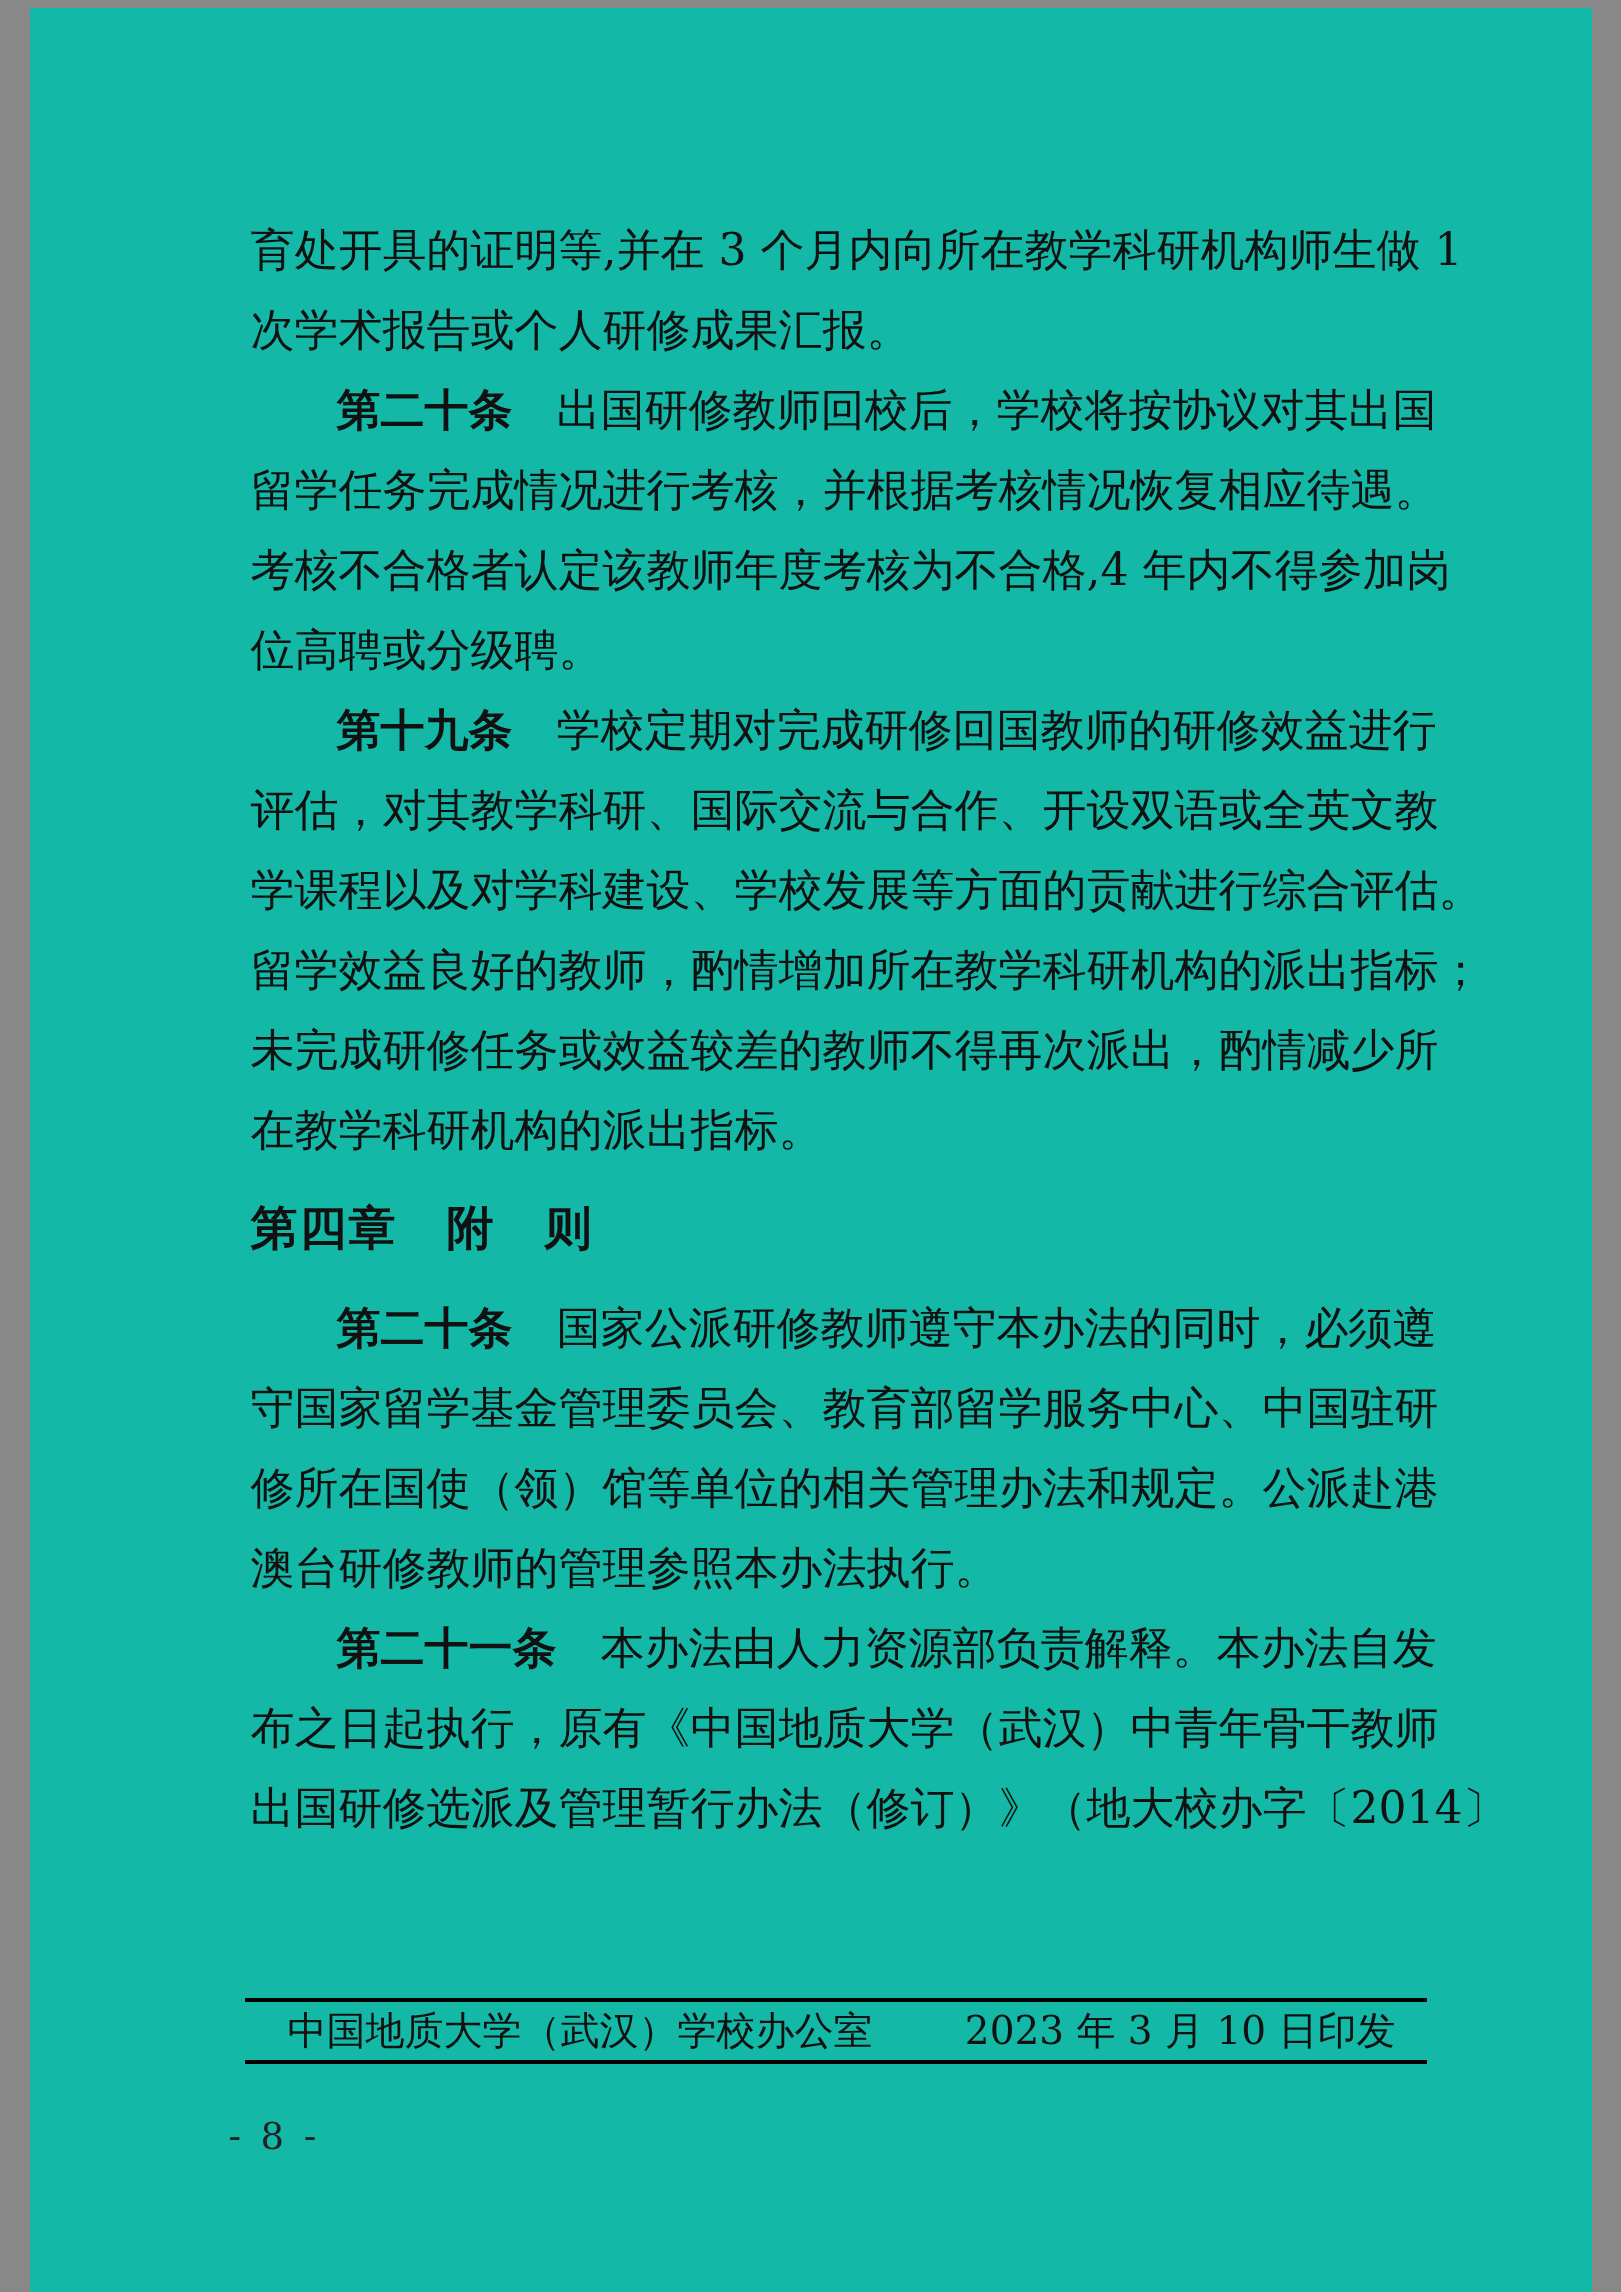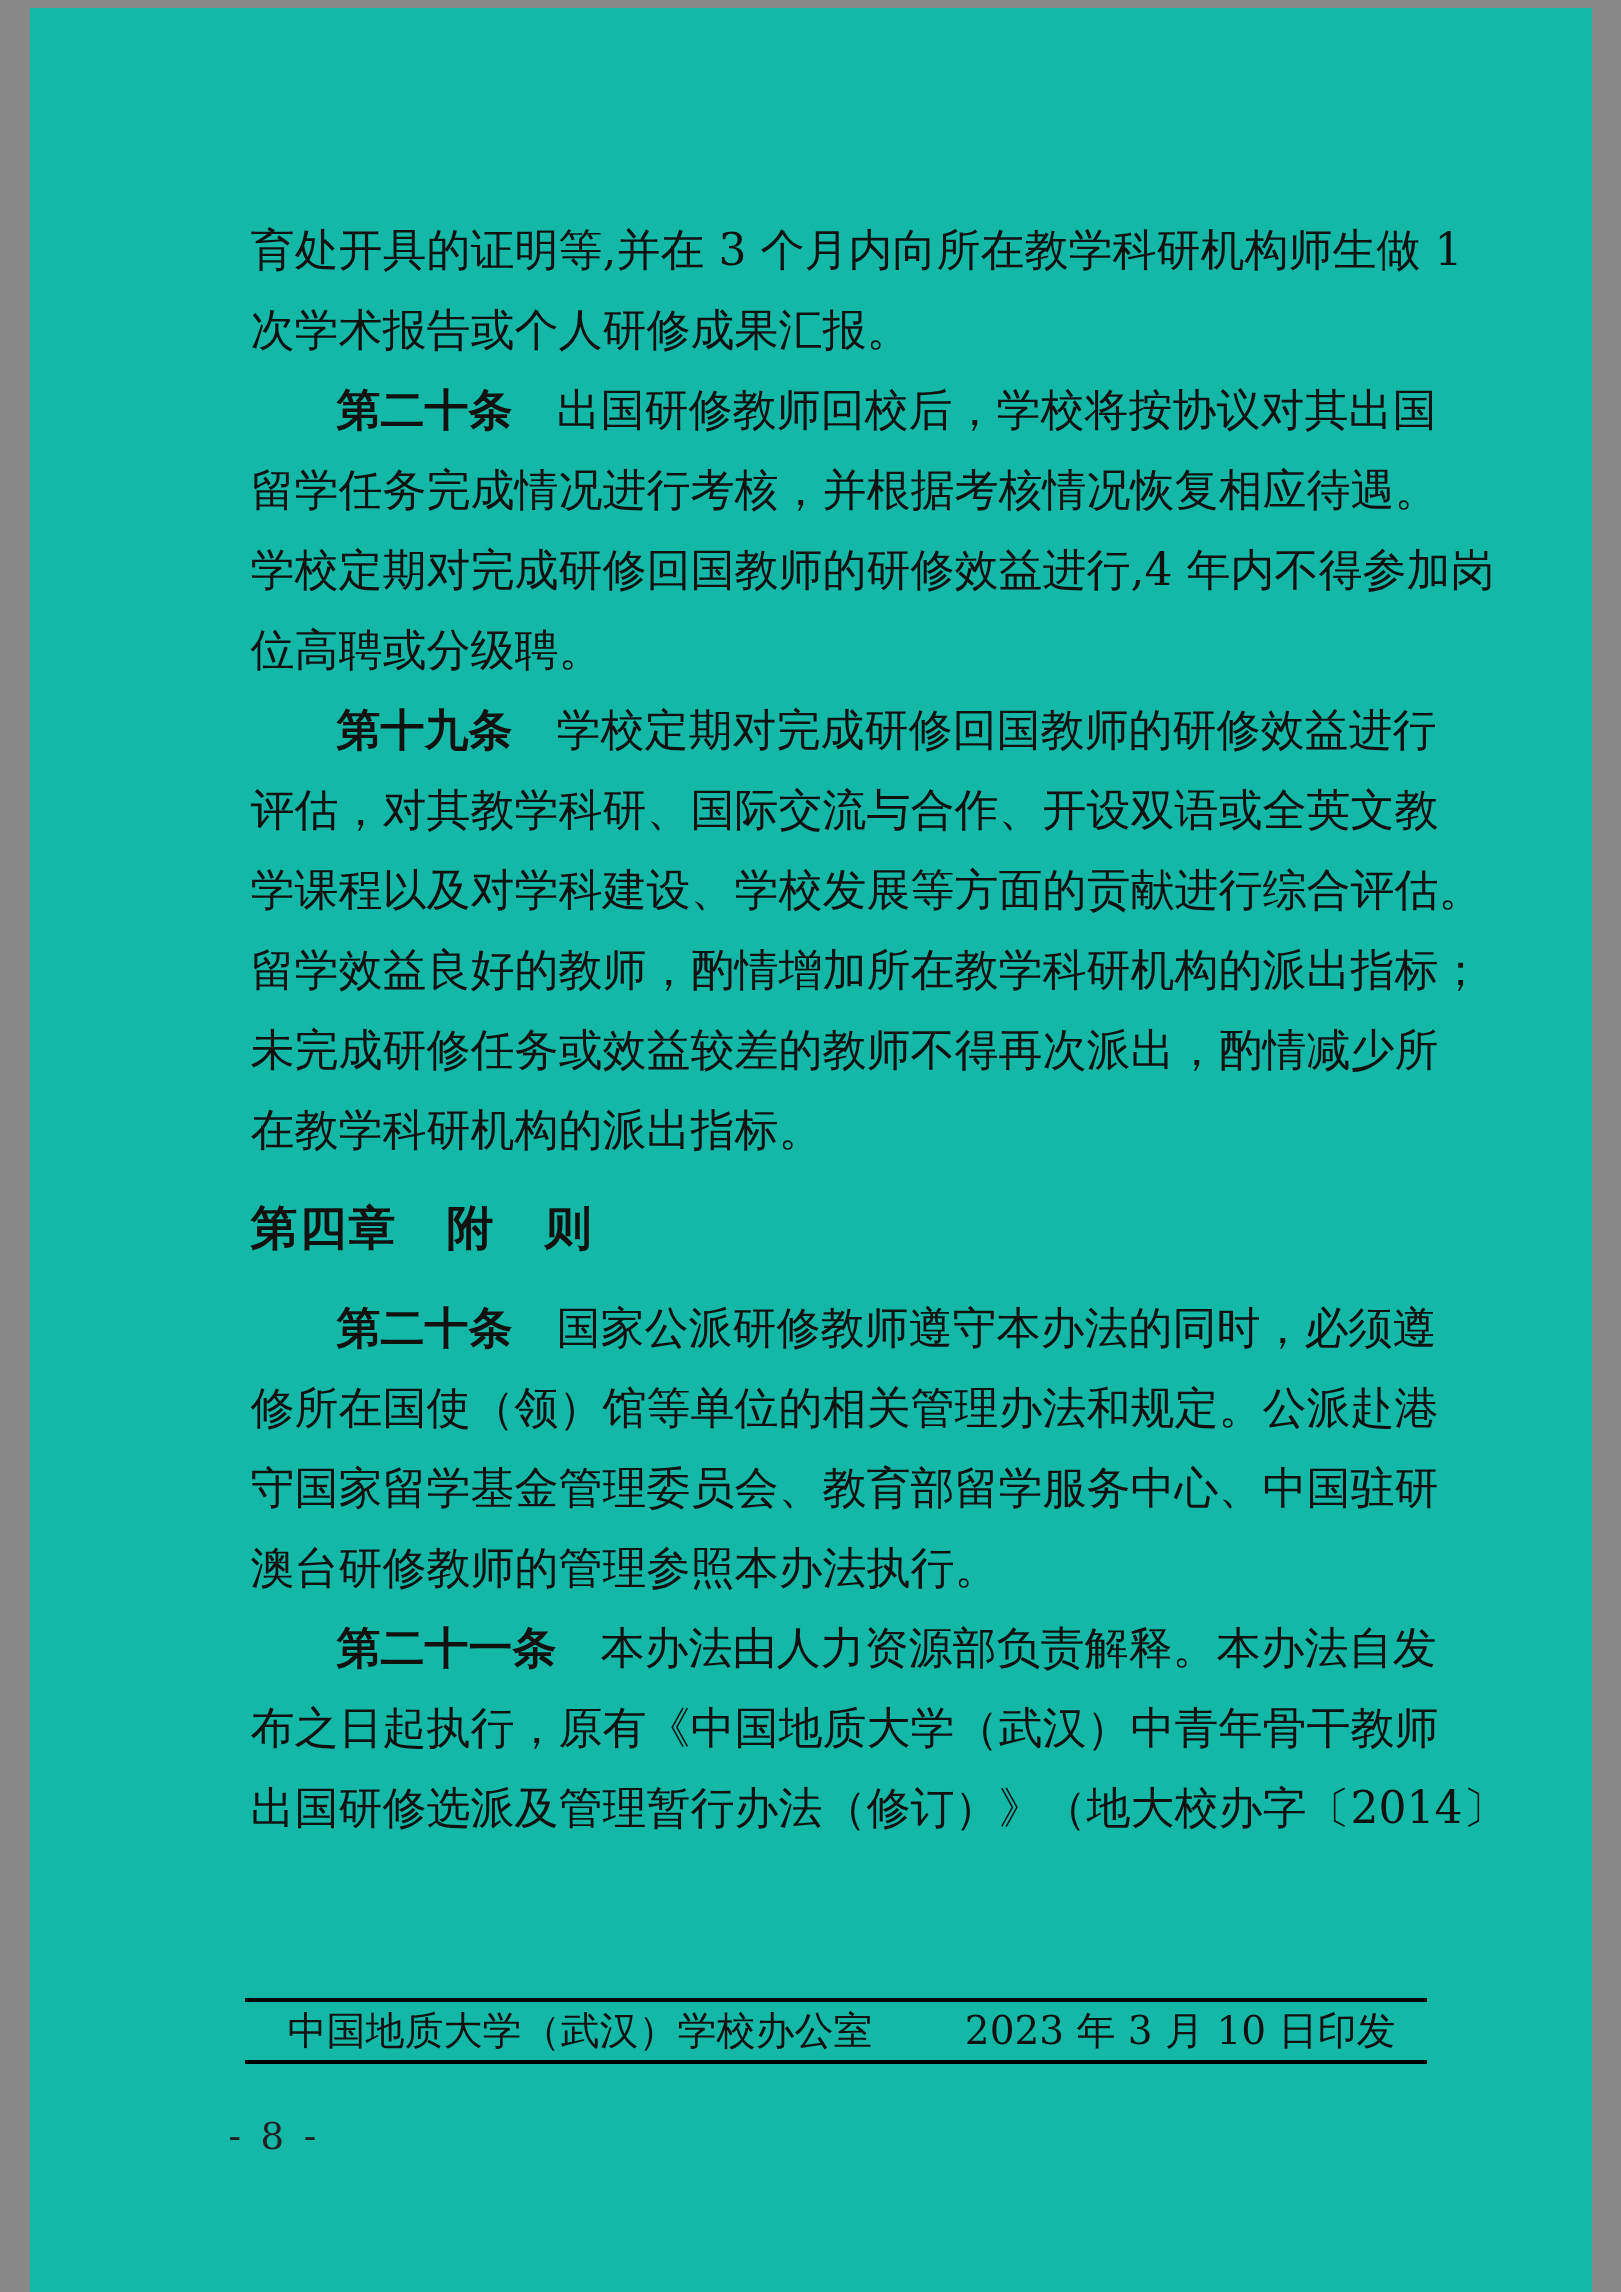--- a/index.html
+++ b/index.html
@@ -67,34 +67,34 @@
 </head>
 <body>
 
 <div class="page">
   <div class="content">
 
     <div class="line"><span>育处开具的证明等,并在 3 个月内向所在教学科研机构师生做 1</span></div>
     <div class="line"><span>次学术报告或个人研修成果汇报。</span></div>
     <div class="line indent"><span class="lead">第二十条</span><span>　出国研修教师回校后，学校将按协议对其出国</span></div>
     <div class="line"><span>留学任务完成情况进行考核，并根据考核情况恢复相应待遇。</span></div>
-    <div class="line"><span>学校定期对完成研修回国教师的研修效益进行,4 年内不得参加岗</span></div>
+    <div class="line"><span>考核不合格者认定该教师年度考核为不合格,4 年内不得参加岗</span></div>
     <div class="line"><span>位高聘或分级聘。</span></div>
     <div class="line indent"><span class="lead">第十九条</span><span>　学校定期对完成研修回国教师的研修效益进行</span></div>
     <div class="line"><span>评估，对其教学科研、国际交流与合作、开设双语或全英文教</span></div>
     <div class="line"><span>学课程以及对学科建设、学校发展等方面的贡献进行综合评估。</span></div>
     <div class="line"><span>留学效益良好的教师，酌情增加所在教学科研机构的派出指标；</span></div>
     <div class="line"><span>未完成研修任务或效益较差的教师不得再次派出，酌情减少所</span></div>
     <div class="line"><span>在教学科研机构的派出指标。</span></div>
 
     <div class="chapter-heading">第四章　附　则</div>
 
     <div class="line indent"><span class="lead">第二十条</span><span>　国家公派研修教师遵守本办法的同时，必须遵</span></div>
+    <div class="line"><span>守国家留学基金管理委员会、教育部留学服务中心、中国驻研</span></div>
     <div class="line"><span>修所在国使（领）馆等单位的相关管理办法和规定。公派赴港</span></div>
-    <div class="line"><span>守国家留学基金管理委员会、教育部留学服务中心、中国驻研</span></div>
     <div class="line"><span>澳台研修教师的管理参照本办法执行。</span></div>
     <div class="line indent"><span class="lead">第二十一条</span><span>　本办法由人力资源部负责解释。本办法自发</span></div>
     <div class="line"><span>布之日起执行，原有《中国地质大学（武汉）中青年骨干教师</span></div>
     <div class="line"><span>出国研修选派及管理暂行办法（修订）》（地大校办字〔2014〕</span></div>
 
   </div>
 
   <div class="colophon">
     <span class="issuer">中国地质大学（武汉）学校办公室</span>
     <span class="date">2023 年 3 月 10 日印发</span>

